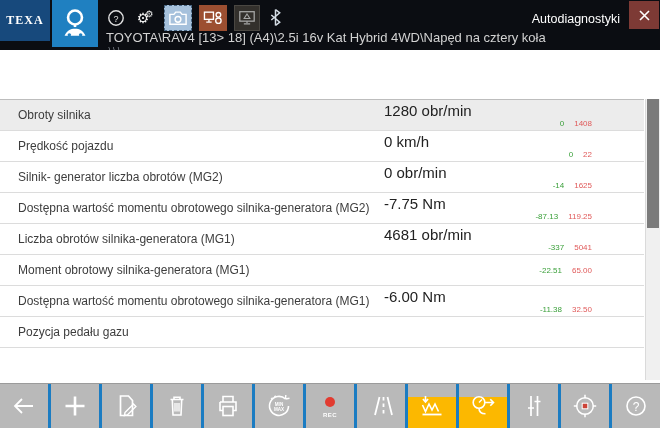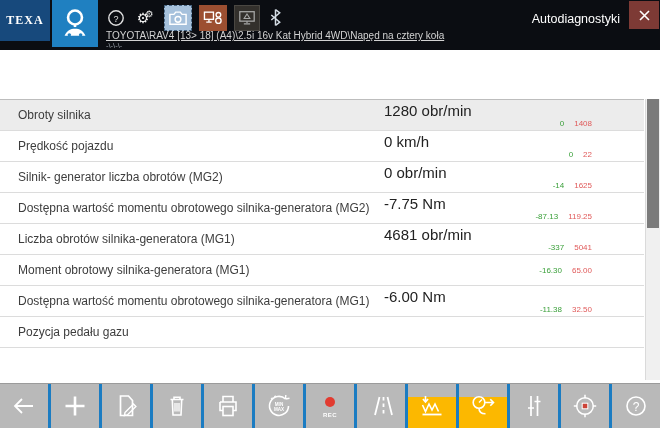--- a/index.html
+++ b/index.html
@@ -18,21 +18,21 @@
   .search-box{
     position:absolute; left:52px; top:0; width:46px; height:47px; background:#1f80c1;
     display:flex; align-items:center; justify-content:center;
   }
   .top-icons{ position:absolute; left:106px; top:4px; display:flex; align-items:center; gap:7px; height:27px; }
   .tile{ width:28px; height:26px; display:flex; align-items:center; justify-content:center; }
   .tile.camera{ background:#a6c1dc; border:1px dashed #4a6largo; border:1px dashed #46637f; }
   .tile.remote{ background:#9c4f31; }
   .tile.monitor{ background:#33302c; border:1px solid #4a4742; width:26px; }
   .vehicle-info{ position:absolute; left:106px; top:30px; color:#cfcfcf; }
-  .vehicle-info .l1{ font-size:10px; white-space:nowrap; color:#d2d2d2;text-decoration:underline; }
+  .vehicle-info .l1{ font-size:13px; white-space:nowrap; color:#d2d2d2; }
   .vehicle-info .l2{ font-size:7.5px; color:#9aa0a8; }
   .autodiag{ position:absolute; right:40px; top:12px; font-size:12.5px; color:#ffffff; }
   .close-btn{
     position:absolute; right:1px; top:1px; width:30px; height:28px; background:#7d3a35;
     display:flex; align-items:center; justify-content:center; cursor:pointer;
   }
   
   .content{ position:absolute; left:0; top:50px; width:660px; height:333px; background:#fff; }
   .cursor{ position:absolute; left:533px; top:66px; }
   .datatable{ position:absolute; left:0; top:49px; width:644px; border-top:1px solid #bdbdbd; }
@@ -192,21 +192,21 @@
           <span class="minmax">
               <span class="min">-337</span>
               <span class="max">5041</span>
             </span>
           </span>
       </div>
       <div class="row">
         <span class="label">Moment obrotowy silnika-generatora (MG1)</span>
         <span class="vals">
           <span class="minmax">
-              <span class="min">-16.30</span>
+              <span class="min">-22.51</span>
               <span class="max">65.00</span>
             </span>
           </span>
       </div>
       <div class="row">
         <span class="label">Dostępna wartość momentu obrotowego silnika-generatora (MG1)</span>
         <span class="vals">
             <span class="value">-6.00 Nm</span>
           <span class="minmax">
               <span class="min">-11.38</span>

